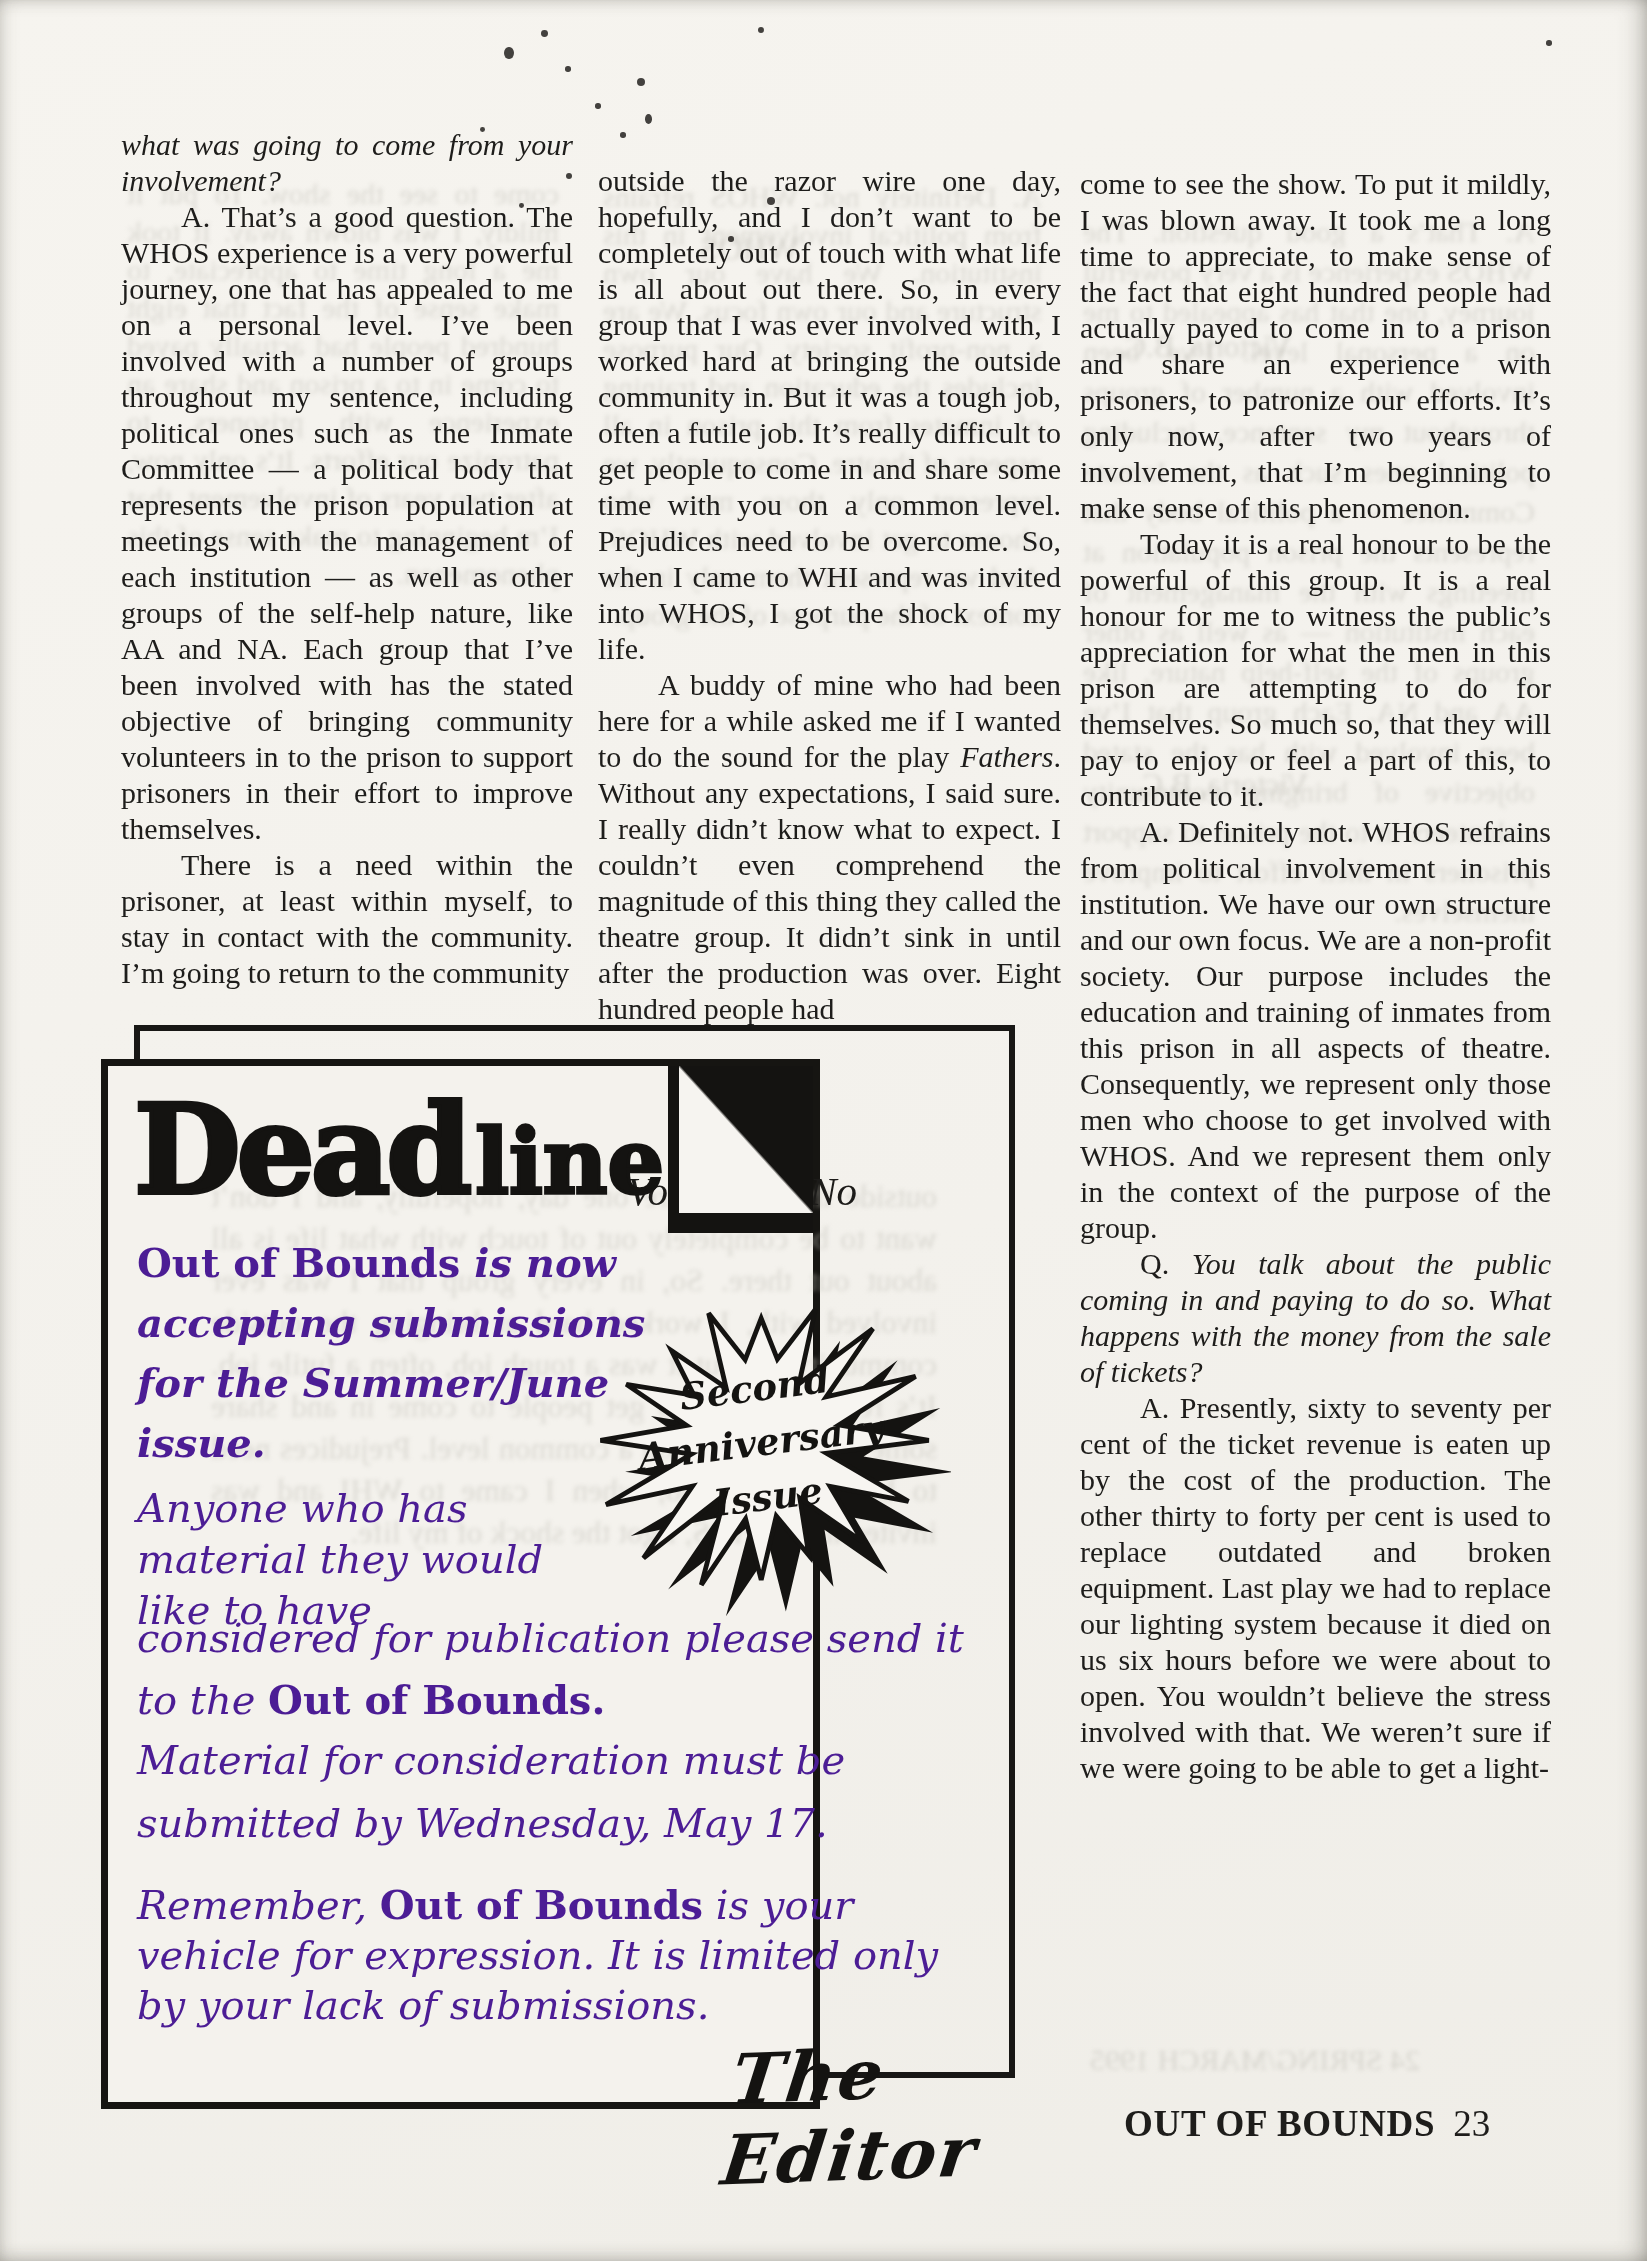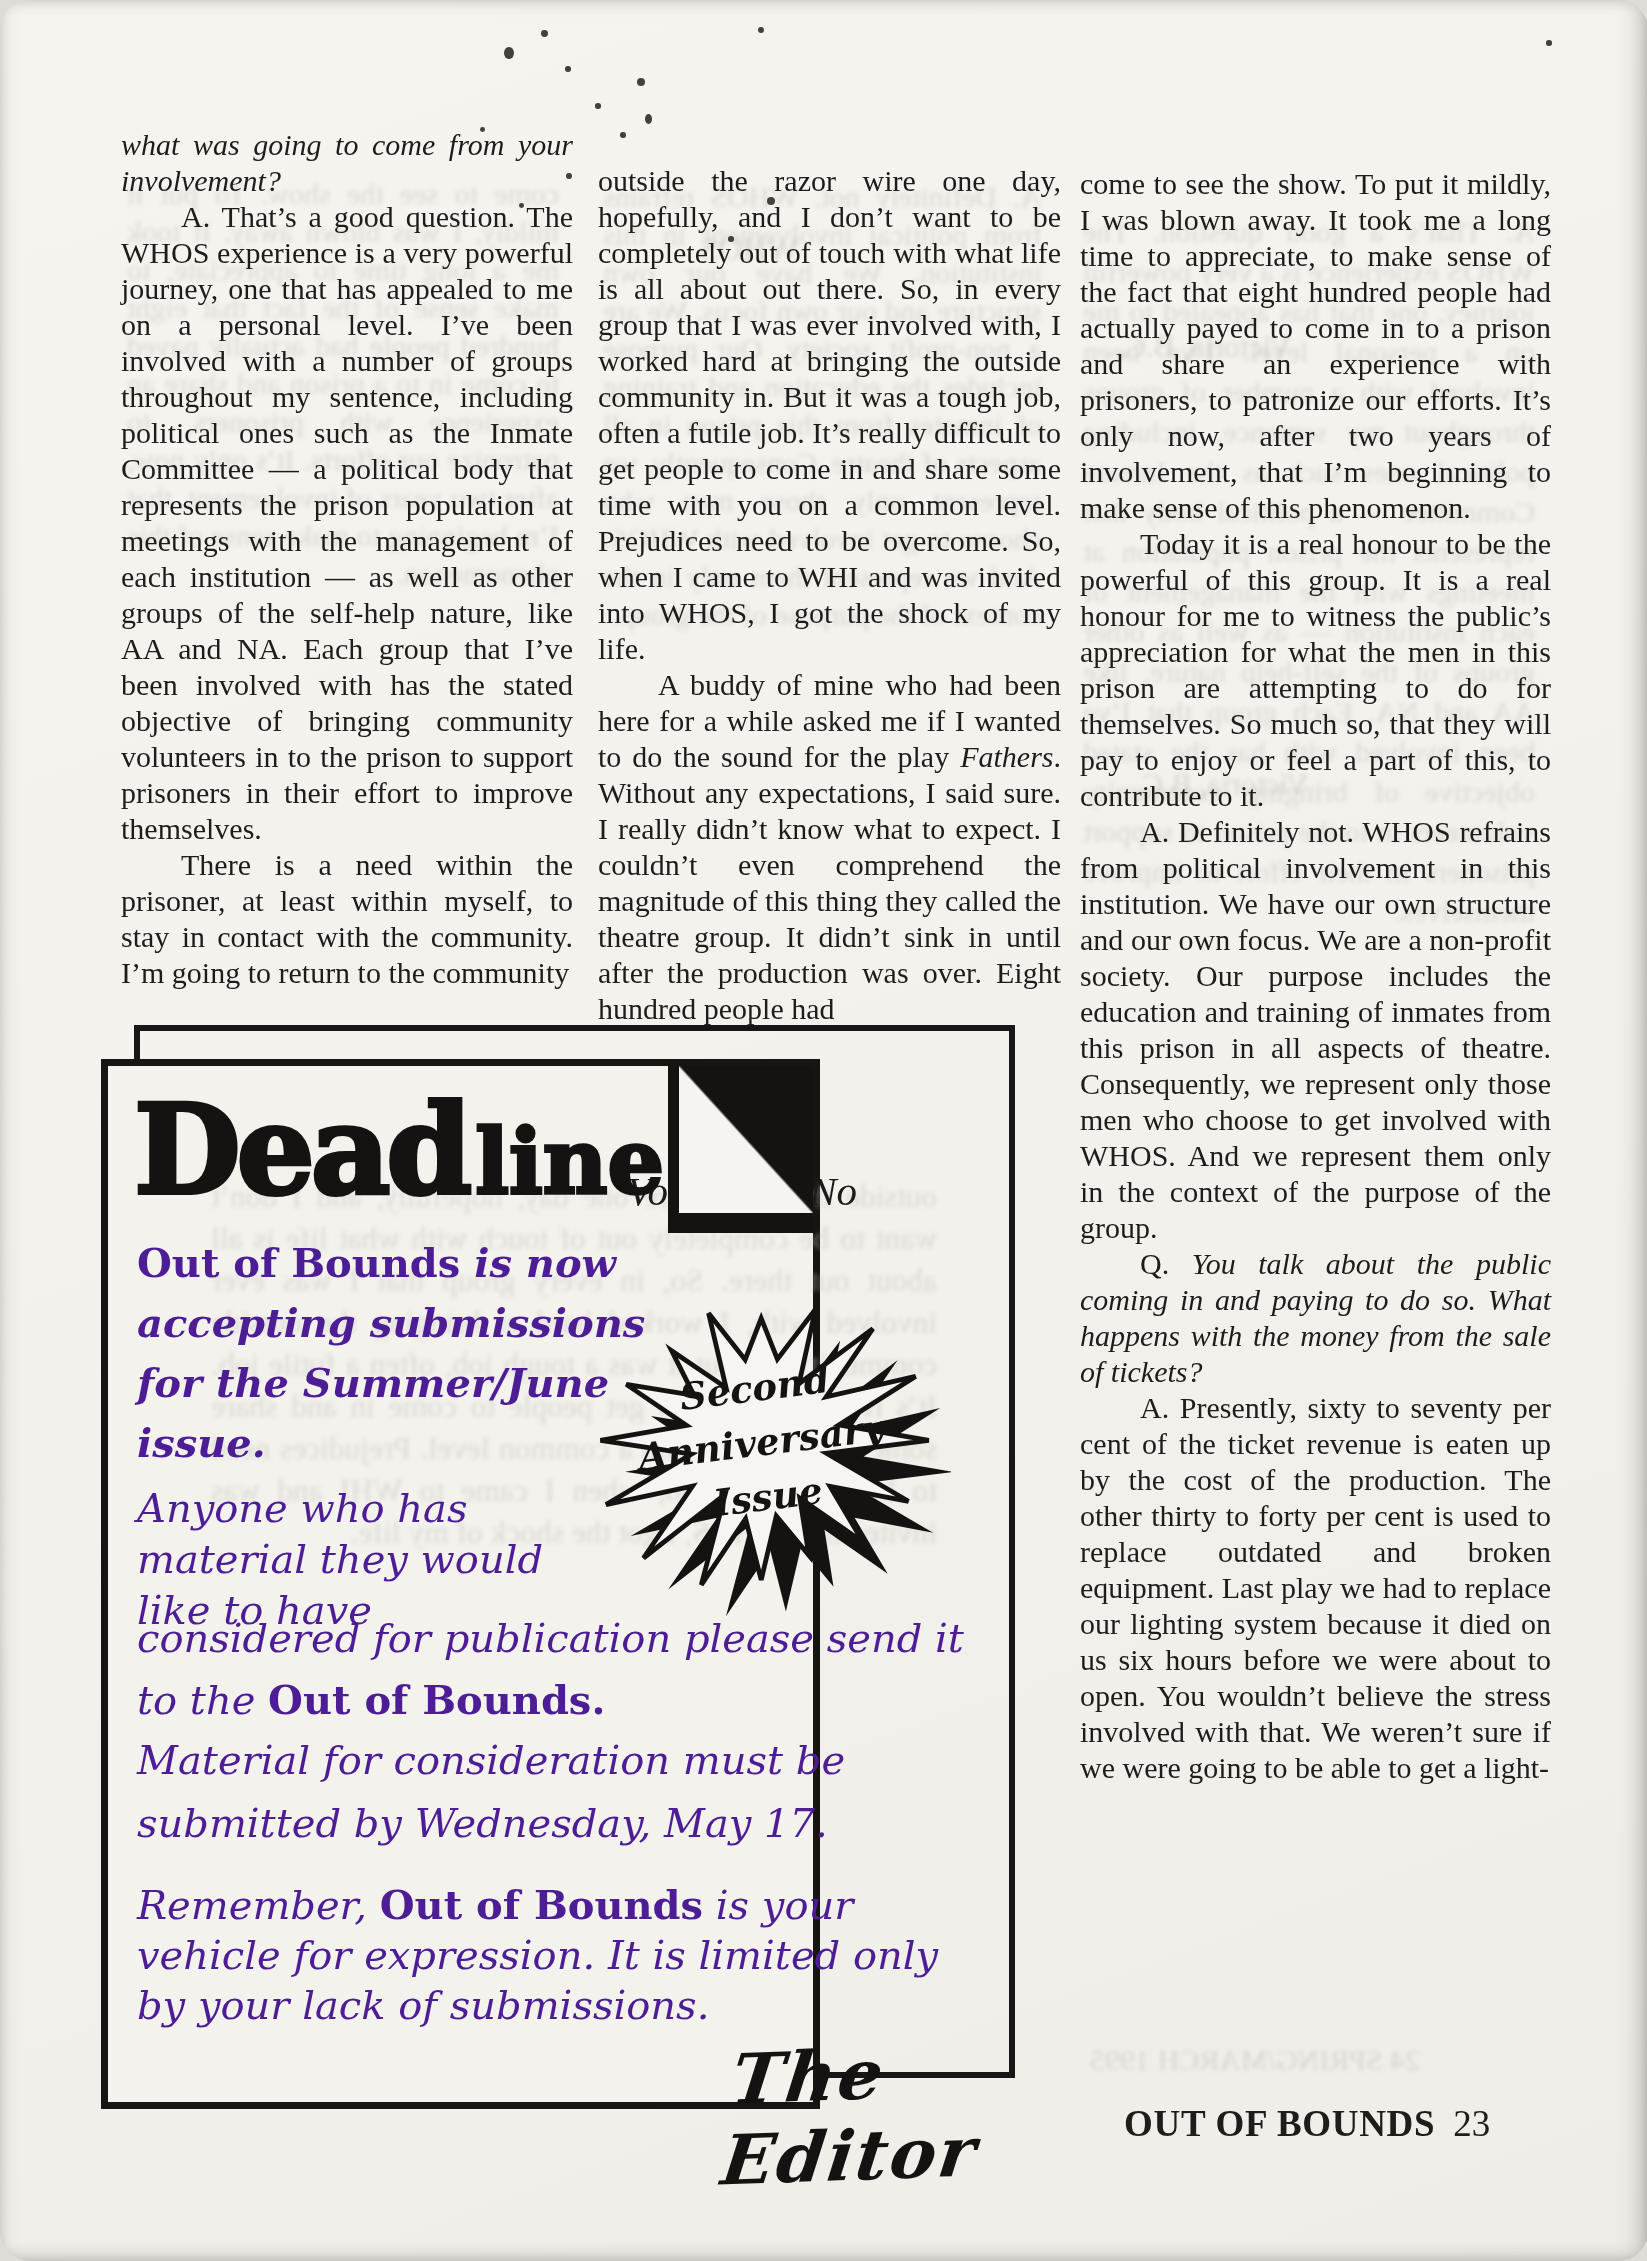--- a/index.html
+++ b/index.html
@@ -1,18 +1,18 @@
 <!DOCTYPE html>
 <html style="font-size:11px"><head>
 <meta charset="utf-8">
 <style>
   html,body{margin:0;padding:0;background:#dedcd6;}
   .page{position:relative;width:1648px;height:2261px;overflow:hidden;
         background:linear-gradient(160deg,#f6f4ef 0%,#f3f1ec 55%,#efede7 100%);
-        font-family:"Liberation Serif",serif;color:#1e1d1b;border-radius:30px;}
+        font-family:"Liberation Serif",serif;color:#1e1d1b;}
   .page::after{content:"";position:absolute;inset:0;pointer-events:none;
         box-shadow:inset -13.7px 0 26px -11px rgba(70,68,60,.45),
                    inset 11px 0 20.6px -11px rgba(70,68,60,.22),
                    inset 0 -9.6px 19px -9.6px rgba(70,68,60,.25),
                    inset 0 6.9px 15px -8.2px rgba(70,68,60,.15);}
 
   
   .col{position:absolute;z-index:2;font-size:30px;line-height:36px;text-align:justify;}
   #col1{left:121px;top:127px;width:452px;}
   #col2{left:598px;top:163px;width:463px;}

